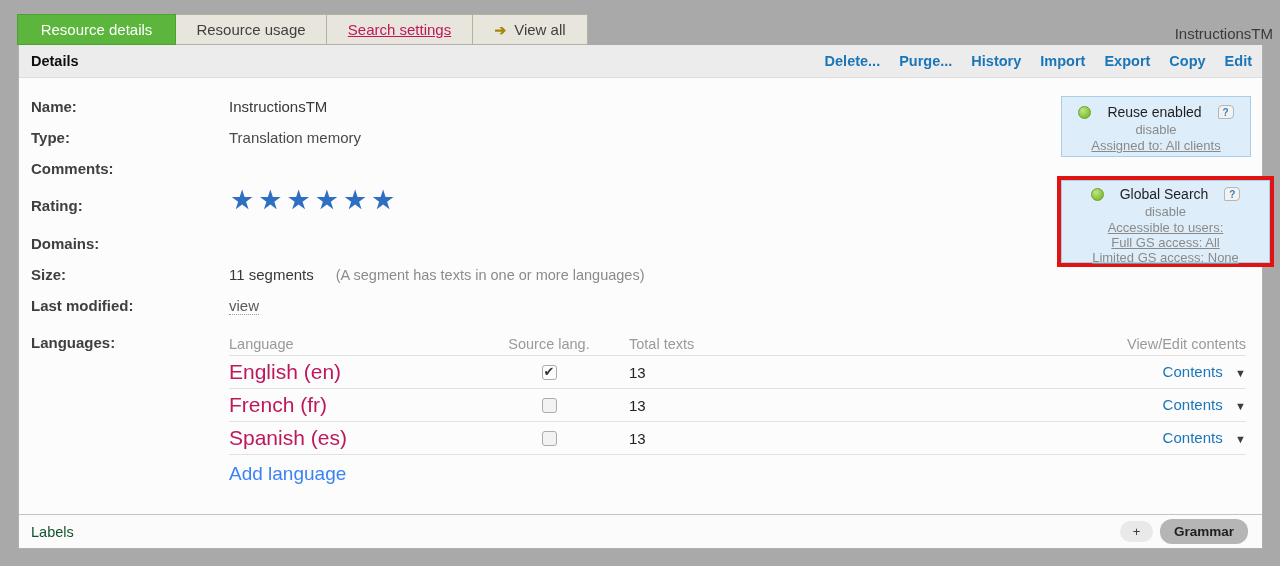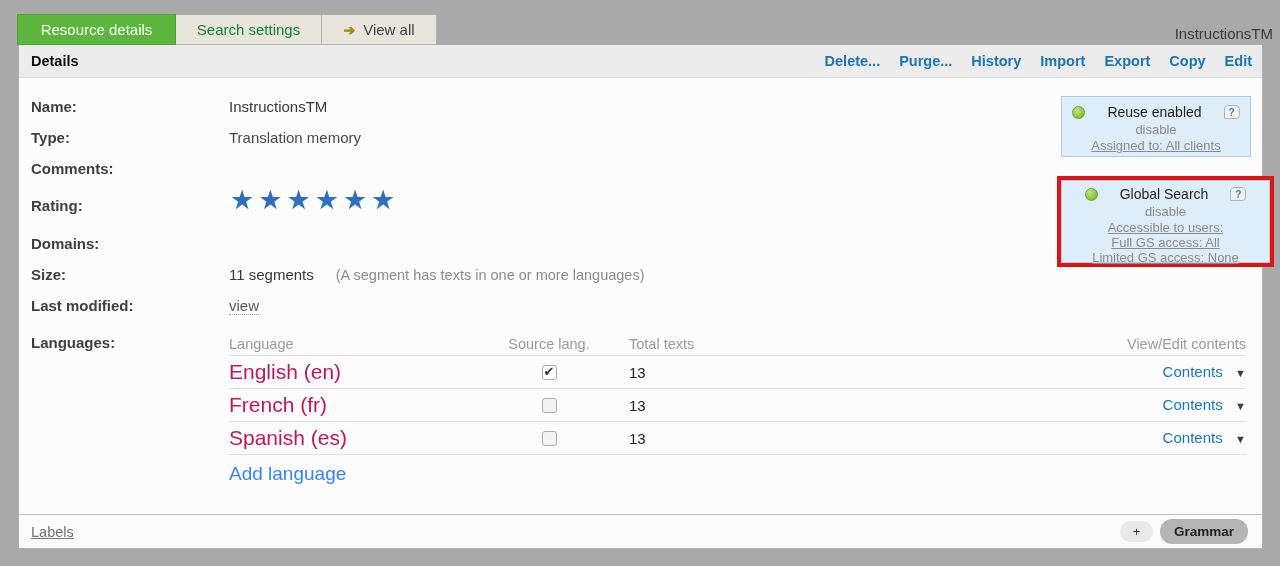--- a/index.html
+++ b/index.html
@@ -19,21 +19,21 @@
     display:flex;
   }
   .tab {
     height:31px; display:flex; align-items:center; justify-content:center;
     background:#e8e6dc; border:1px solid #b3b1a5; margin-left:-1px;
     font-size:15px; color:#3f3f3f; cursor:pointer; gap:8px;
   }
   .tab.active {
     background:#5cb53c; border:1px solid #4ea032; color:#ffffff; z-index:2;
   }
-  .tab.disabled { color:#15803d; }
+  .tab.disabled { color:#be185d;text-decoration:underline; }
   .tab-arrow { color:#a8870f; font-size:14px; font-weight:bold; }
   
   .panel {
     position:absolute; left:18px; top:45px; width:1245px; height:504px;
     background:#fcfcfc; border:1px solid #b0b0b0; border-top:none;
   }
   .details-bar {
     position:absolute; left:0; top:0; right:0; height:33px;
     background:#ececec; border-bottom:1px solid #dedede;
     display:flex; align-items:center; padding:0 10px 0 12px;
@@ -60,21 +60,21 @@
   .info-box {
     background:#ddeefa; border:1px solid #aacde8;
     text-align:center; font-size:14px; color:#1f1f1f;
   }
   .reuse-box { position:absolute; left:1042px; top:51px; width:190px; height:61px; padding-top:6px; }
   .red-annotation {
     position:absolute; left:1038px; top:131px; width:217px; height:91px;
     border:4px solid #e01212;
   }
   .global-box { width:100%; height:100%; border:1px solid #aacde8; padding-top:4px; }
-  .box-title-row { display:flex; align-items:center; justify-content:center; gap:22px; height:18px; }
+  .box-title-row { display:flex; align-items:center; justify-content:center; gap:16px; height:18px; }
   .status-dot {
     width:13px; height:13px; border-radius:50%;
     background:radial-gradient(circle at 35% 30%, #c0e48a, #8cc63e 60%, #74ad2d);
     border:1px solid #69a12c;
   }
   .help-icon {
     width:16px; height:14px; border-radius:4px 4px 4px 1px;
     background:#f2f2f2; border:1px solid #b5b5b5;
     font-size:10px; font-weight:bold; color:#3a7fc1;
     display:inline-flex; align-items:center; justify-content:center;
@@ -109,39 +109,42 @@
   .add-language {
     position:absolute; left:210px; top:418px;
     color:#3b82f6; font-size:19px; text-decoration:none; cursor:pointer;
   }
   
   .labels-bar {
     position:absolute; left:0; right:0; bottom:0; height:34px;
     background:#fbfbfb; border-top:1px solid #c3c3c3;
     display:flex; align-items:center; padding:0 14px 0 12px;
   }
-  .labels-text { color:#737373; font-size:14.5px;text-decoration:underline; }
+  .labels-text { color:#14532d; font-size:14.5px; }
   .labels-actions { margin-left:auto; display:flex; align-items:center; gap:7px; }
   .pill-add {
     width:33px; height:21px; border-radius:11px; border:none;
     background:#e9e9e9; color:#3a3a3a; font-size:13px; cursor:pointer;
   }
   .pill-tag {
     height:25px; border-radius:12px; border:none; padding:0 14px;
     background:#b5b5b5; color:#1f1f1f; font-size:13.5px; font-weight:600; cursor:pointer;
   }
 </style>
 </head>
 <body>
 
 <div class="app-title">InstructionsTM</div>
 
 <div class="tabs">
   <div class="tab active" style="width:159px">
     <span>Resource details</span>
+  </div>
+  <div class="tab" style="width:152px">
+    <span>Resource usage</span>
   </div>
   <div class="tab disabled" style="width:147px">
     <span>Search settings</span>
   </div>
   <div class="tab" style="width:116px">
     <span class="tab-arrow">➔</span>
     <span>View all</span>
   </div>
 </div>
 

